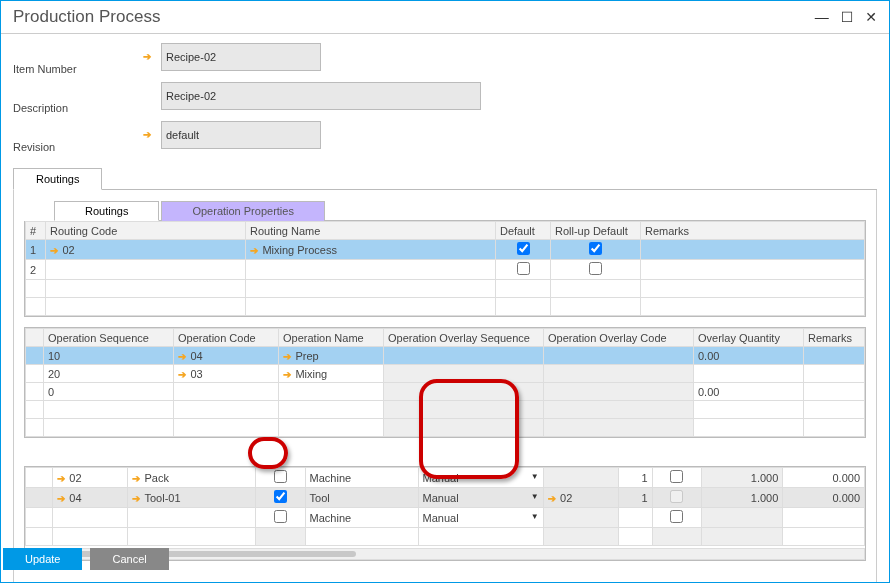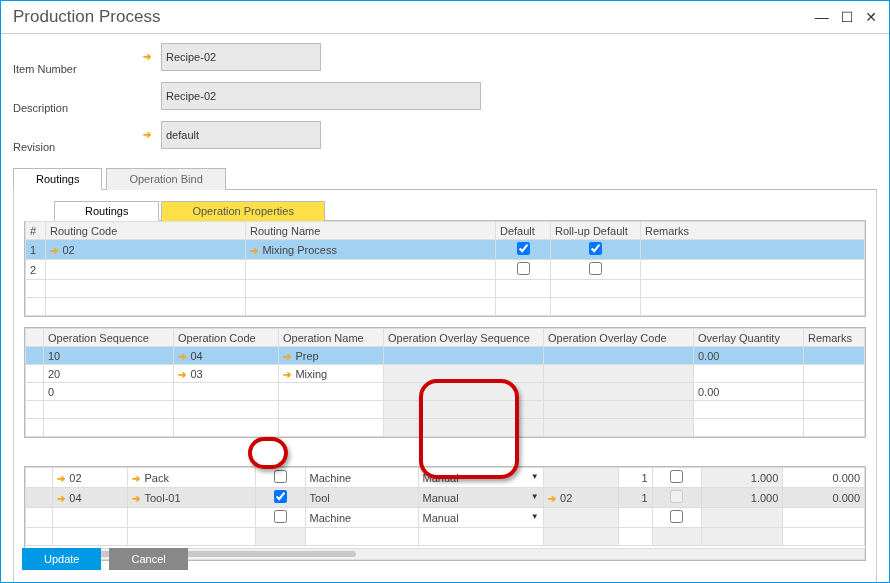--- a/index.html
+++ b/index.html
@@ -69,21 +69,21 @@
   }
   .sub-tabs {
     display: flex;
     border-bottom: 1px solid #bbb;
     margin-left: 30px;
   }
   .sub-tab {
     padding: 3px 30px;
     border: 1px solid #bbb;
     border-bottom: none;
-    background: #fde047;
+    background: #c4b5fd;
     color: #555;
     cursor: pointer;
     margin-right: 2px;
     position: relative;
     top: 1px;
   }
   .sub-tab.active { background: #fff; border-bottom: 1px solid #fff; color: #000; }
   table.grid {
     border-collapse: collapse;
     width: 100%;
@@ -116,21 +116,21 @@
   }
   .hscroll .thumb {
     position: absolute;
     left: 10px; top: 2px;
     width: 320px; height: 6px;
     background: #c8c8c8;
     border-radius: 3px;
   }
   .footer {
     position: absolute;
-    left: 21px; bottom: 12px;
+    left: 2px; bottom: 12px;
     display: flex; gap: 8px;
   }
   .btn {
     padding: 5px 22px;
     font-size: 11px;
     color: #fff;
     border: none;
     cursor: pointer;
   }
   .btn-primary { background: #0099e6; }
@@ -167,21 +167,20 @@
   <span></span>
   <div><input style="width: 320px;" value="Recipe-02"></div>
 
   <span class="label">Revision</span>
   <span class="arrow">➔</span>
   <div><input style="width: 160px;" value="default"></div>
 </div>
 
 <div class="tabs">
   <div class="tab active">Routings</div>
-  <div class="tab">Operation Bind</div>
 </div>
 
 <div class="outer-panel">
 
   <div class="sub-tabs">
     <div class="sub-tab active">Routings</div>
     <div class="sub-tab">Operation Properties</div>
   </div>
 
   <div class="grid-wrap">

